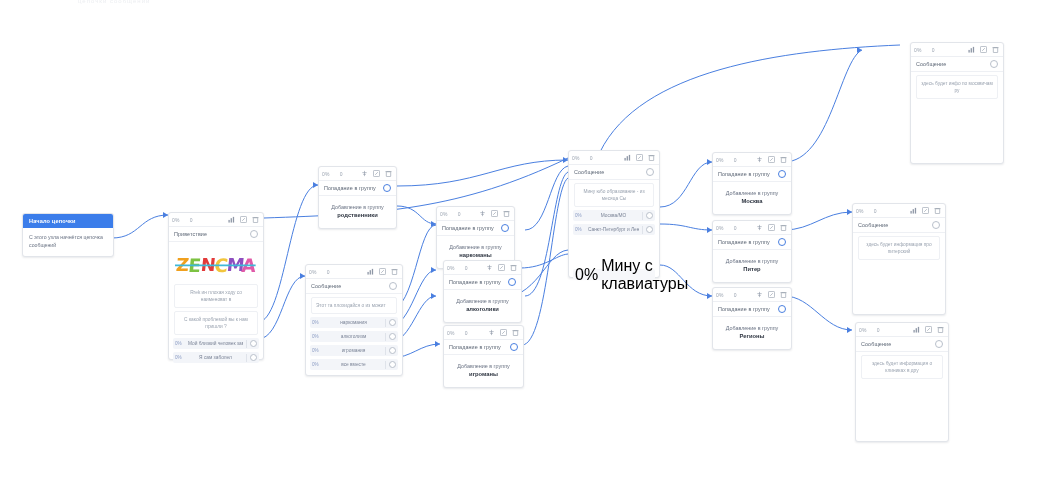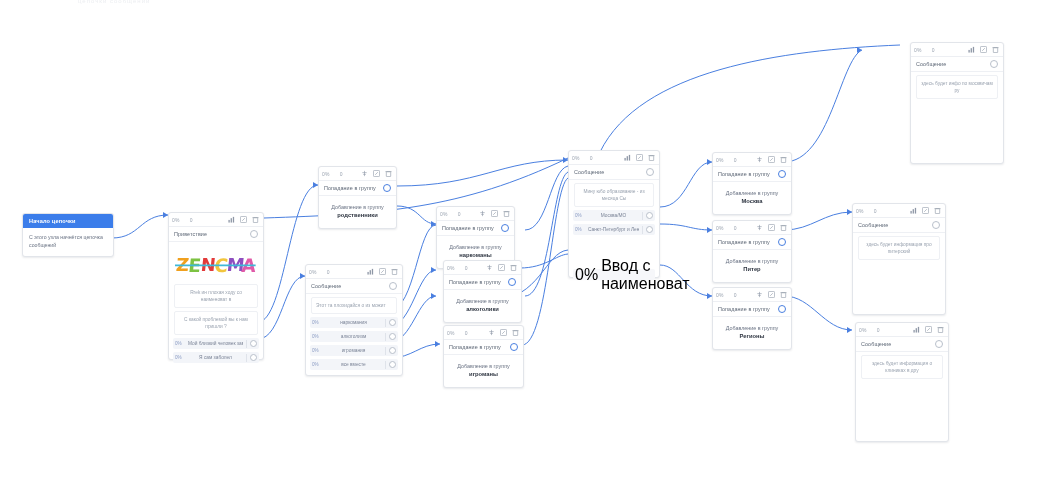--- a/index.html
+++ b/index.html
@@ -471,21 +471,21 @@
       <span class="bport"></span>
     </div>
     <div class="btn-row">
       <span class="bp">0%</span>
       <span class="bl">Санкт-Петербург и Лен.Об</span>
       <span class="bsep"></span>
       <span class="bport"></span>
     </div>
     <div class="kb-row" style="margin-top:34px;">
       <span class="bp">0%</span>
-      <span class="bl">Ввод с наименоват</span>
+      <span class="bl">Мину с клавиатуры</span>
       <span class="bport"></span>
     </div>
   </div>
 
   <div class="node" style="left:712px;top:152px;width:80px;">
     <div class="node-head">
       <span class="pct">0%</span>
       <span class="cnt">0</span>
       <span class="head-spacer"></span>
       <span class="hicon">

